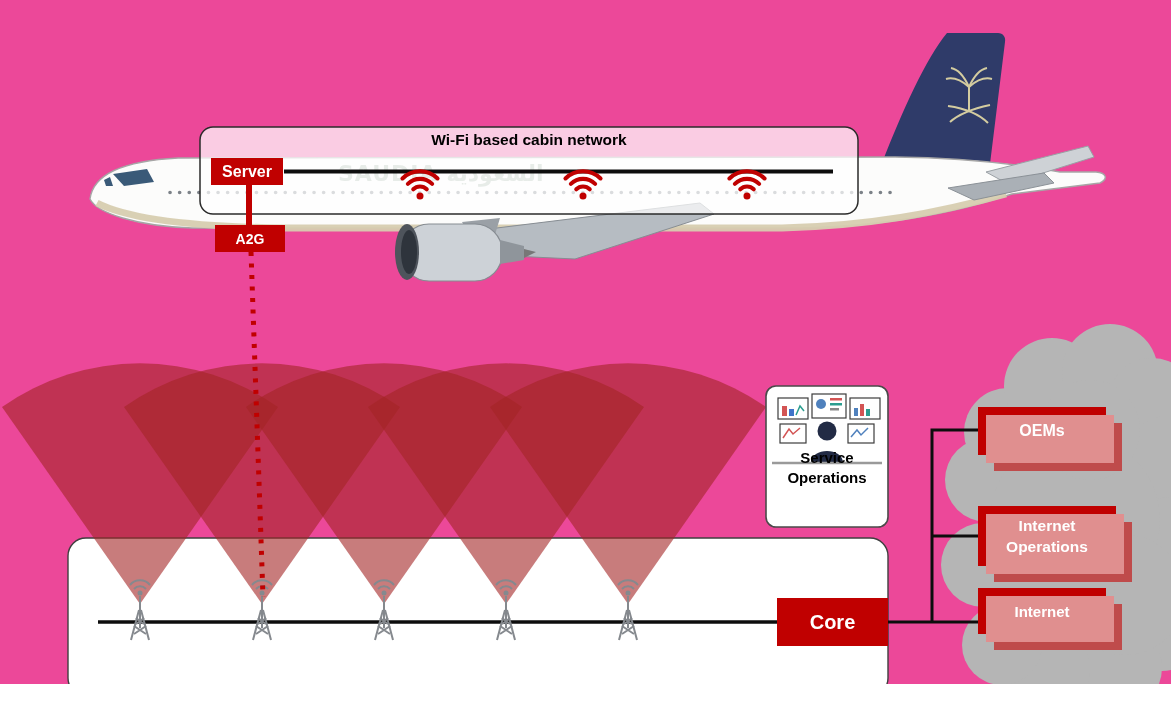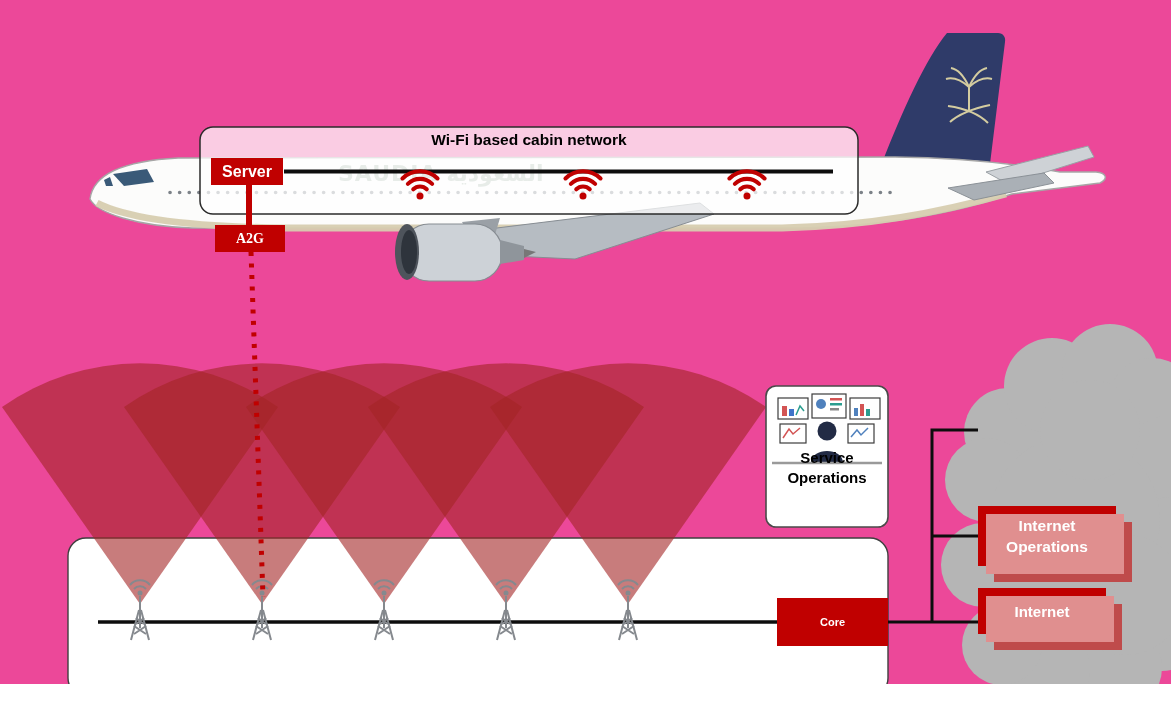--- a/index.html
+++ b/index.html
@@ -156,30 +156,31 @@
         <path d="M 811 463 C 811 447 843 447 843 463 Z" fill="#222b45"></path>
         <path d="M 772 463 L 882 463" stroke="#9a9a9a" stroke-width="2.5"></path>
       </g>
     </g>
   </svg>
 
   <div class="lbl" style="left:200px; top:131px; width:658px; font-size:15.5px;">Wi-Fi based cabin network</div>
 
   <div class="redbox" style="left:211px; top:158px; width:72px; height:27px; font-size:16px;">Server</div>
 
-  <div class="redbox" style="left:215px; top:225px; width:70px; height:27px; font-size:14px;font-family:Liberation Serif, serif;">A2G</div>
+  <div class="redbox" style="left:215px; top:225px; width:70px; height:27px; font-size:14px;">A2G</div>
 
 
-  <div class="redbox" style="left:777px; top:598px; width:111px; height:48px; font-size:11px;">Core</div>
+  <div class="redbox" style="left:777px; top:598px; width:111px; height:48px; font-size:20px;">Core</div>
 
   <div class="lbl svc-text" style="left:766px; top:448px; width:122px;">
     <span style="display:block;">Service</span>
     <span style="display:block;">Operations</span>
   </div>
 
+  <div class="redbox stack" style="left:978px; top:407px; width:128px; height:48px; font-size:16px;">OEMs</div>
 
   <div class="redbox stack twoline" style="left:978px; top:506px; width:138px; height:60px; font-size:15.5px;">
     <span>Internet</span>
     <span>Operations</span>
   </div>
 
   <div class="redbox stack" style="left:978px; top:588px; width:128px; height:46px; font-size:15px;">Internet</div>
 
 </div>
 

